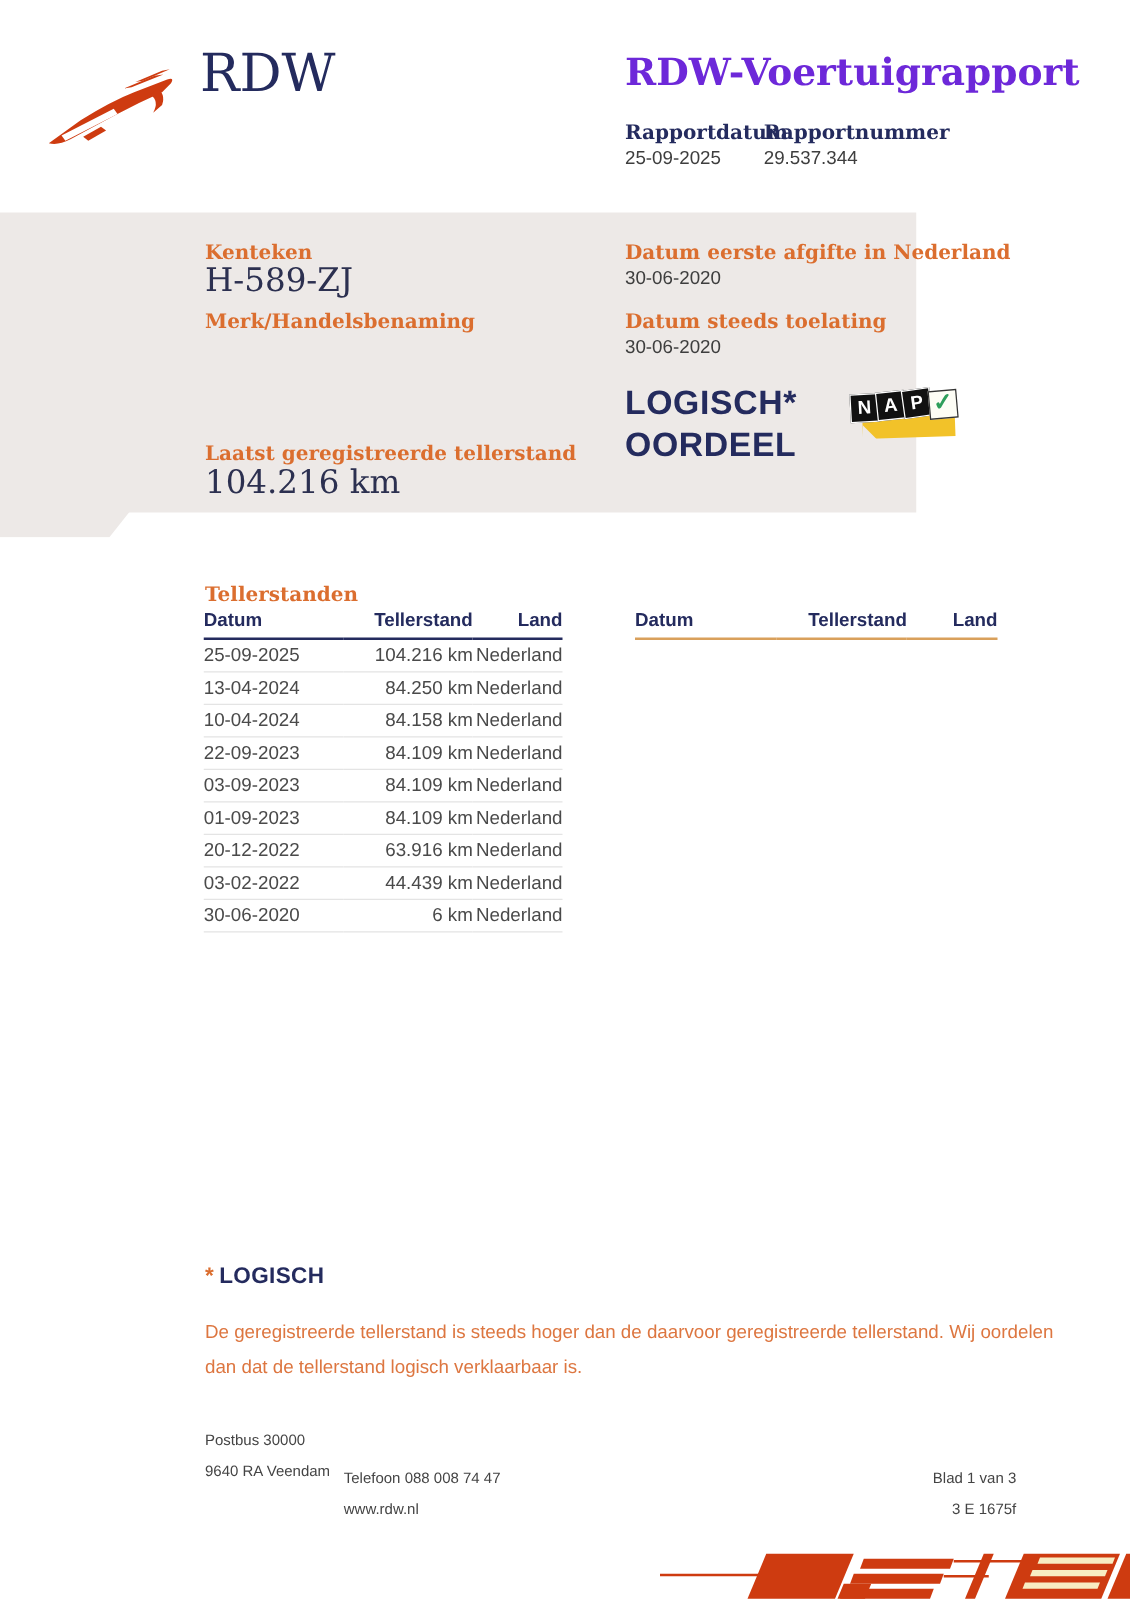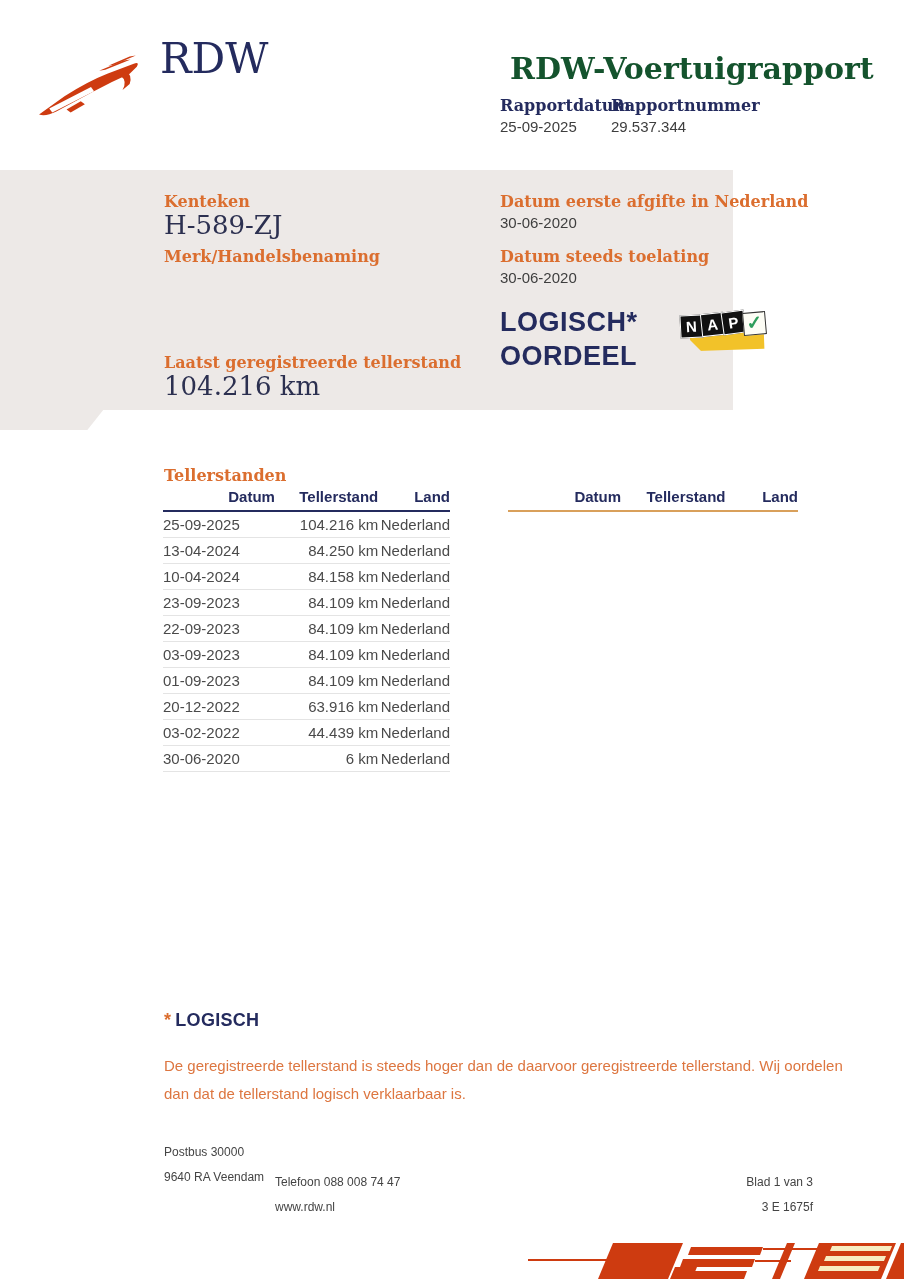--- a/index.html
+++ b/index.html
@@ -9,22 +9,22 @@
     font-family:"Liberation Sans", sans-serif;color:#3e3e3e;
   }
 
   
   .brand-wing{position:absolute;left:36px;top:50px;width:112px;height:68px;}
   .brand-word{
     position:absolute;left:160px;top:34px;
     font-family:"DejaVu Serif", serif;font-size:42px;color:#242b5e;letter-spacing:0;
   }
   .doc-title{
-    position:absolute;left:499px;top:40px;margin:11px;
-    font-family:"DejaVu Serif", serif;font-weight:bold;font-size:30px;color:#14532d;
+    position:absolute;left:499px;top:40px;margin:1px;
+    font-family:"DejaVu Serif", serif;font-weight:bold;font-size:30px;color:#6d28d9;
   }
   .meta-label{
     position:absolute;top:96px;
     font-family:"DejaVu Serif", serif;font-weight:bold;font-size:16px;color:#242b5e;
   }
   .meta-label.l1{left:500px;}
   .meta-label.l2{left:611px;}
   .meta-value{position:absolute;top:118px;font-size:15px;color:#3e3e3e;}
   .meta-value.v1{left:500px;}
   .meta-value.v2{left:611px;}
@@ -72,21 +72,21 @@
 
   
   .tbl-heading{
     position:absolute;left:164px;top:466px;
     font-family:"DejaVu Serif", serif;font-weight:bold;font-size:16px;color:#db6e2f;
   }
   table{border-collapse:collapse;}
   .tbl1{position:absolute;left:163px;top:488px;width:287px;}
   .tbl2{position:absolute;left:508px;top:488px;width:290px;}
   th{
-    font-weight:bold;font-size:15px;color:#242b5e;text-align:right;
+    font-weight:bold;font-size:15px;color:#242b5e;text-align:left;
     padding:0 0 5px 0;border-bottom:2px solid #242b5e;
   }
   .tbl2 th{border-bottom:2px solid #d9a05b;}
   th.num, td.num{text-align:right;}
   td{
     font-size:15px;color:#4a4a4a;padding:4px 0;border-bottom:1px solid #e4e4e4;
     white-space:nowrap;
   }
   col.c1{width:39%;} col.c2{width:36%;} col.c3{width:25%;}
 
@@ -181,25 +181,20 @@
           <td class="num">Nederland</td>
         </tr>
         <tr>
           <td>13-04-2024</td>
           <td class="num">84.250 km</td>
           <td class="num">Nederland</td>
         </tr>
         <tr>
           <td>10-04-2024</td>
           <td class="num">84.158 km</td>
-          <td class="num">Nederland</td>
-        </tr>
-        <tr>
-          <td>23-09-2023</td>
-          <td class="num">84.109 km</td>
           <td class="num">Nederland</td>
         </tr>
         <tr>
           <td>22-09-2023</td>
           <td class="num">84.109 km</td>
           <td class="num">Nederland</td>
         </tr>
         <tr>
           <td>03-09-2023</td>
           <td class="num">84.109 km</td>

